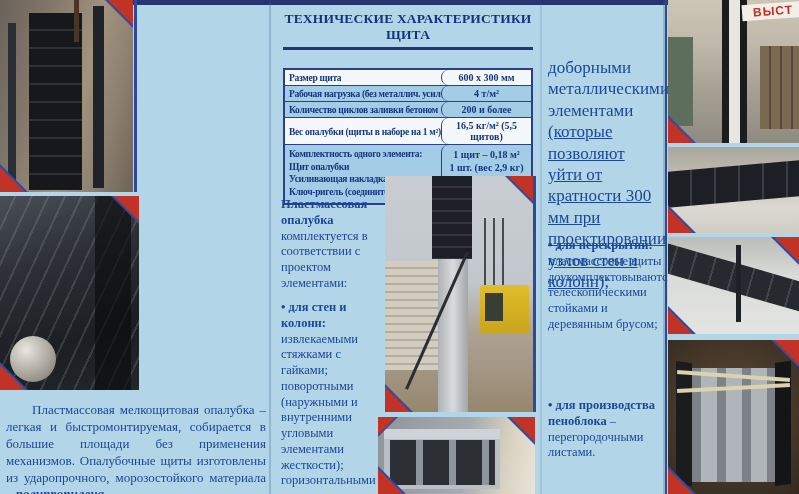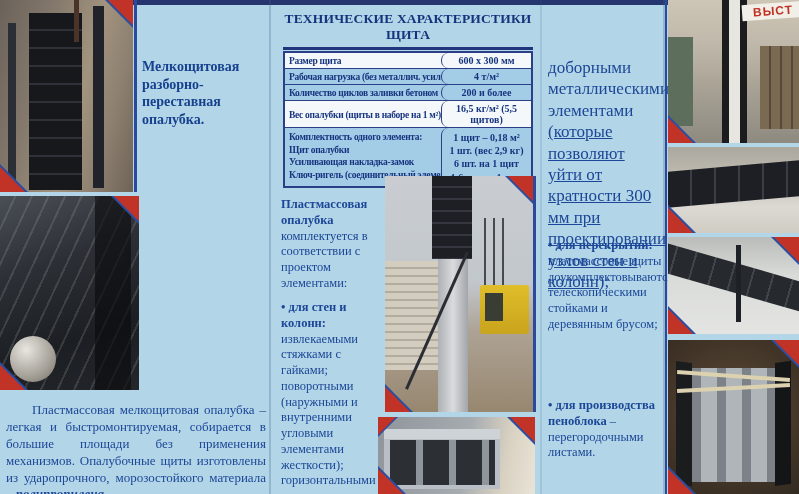--- a/index.html
+++ b/index.html
@@ -102,21 +102,21 @@
   .mid-col1{left:281px;top:197px;width:103px;font-size:12.5px;}
   .mid-col2{left:281px;top:300px;width:103px;font-size:12.5px;}
   .right-b1{left:548px;top:57px;width:114px;font-size:17px;}
   .right-b2{left:548px;top:238px;width:114px;font-size:12.5px;}
   .right-b3{left:548px;top:398px;width:114px;font-size:12.5px;}
   .u{text-decoration:underline;}
 
   
   .specs{left:283px;top:9px;width:250px;}
   .specs-title{font-size:13.5px;font-weight:bold;color:#13337d;text-align:center;
-       letter-spacing:.2px;padding:2px 0 4px;border-bottom:3px solid #20357c;margin-bottom:1px;}
+       letter-spacing:.2px;padding:2px 0 4px;border-bottom:3px solid #20357c;margin-bottom:18px;}
   .tbl{border:2px solid #2b3f86;background:#f4f8fb;}
   .trow{display:flex;border-bottom:1.5px solid #2b3f86;align-items:stretch;}
   .trow:last-child{border-bottom:none;}
   .trow.blue{background:#a3cce7;}
   .tc-l{flex:1;padding:3px 4px 2px;font-size:9.5px;font-weight:bold;color:#17357f;
        letter-spacing:-.3px;white-space:nowrap;overflow:hidden;display:flex;align-items:center;}
   .tc-v{width:85px;border-left:1.5px solid #2b3f86;font-size:10px;font-weight:bold;color:#17357f;
        display:flex;align-items:center;justify-content:center;text-align:center;padding:2px 2px;border-radius:7px;}
   .multi .tc-l{display:block;white-space:normal;}
   .multi .tc-l div{white-space:nowrap;line-height:1.32;}
@@ -158,21 +158,20 @@
     <div class="corner c-tr">
         <div class="tb"></div>
         <div class="tr2"></div>
       </div>
     <div class="corner c-bl">
         <div class="tb"></div>
         <div class="tr2"></div>
       </div>
   </div>
 
-  <div class="txt left-head lh">Мелкощитовая разборно-переставная опалубка.</div>
 
   <div class="txt bottom-par">
     <span>Пластмассовая мелкощитовая опалубка – легкая и быстромонтируемая, собирается в большие площади без применения механизмов. Опалубочные щиты изготовлены из ударопрочного, морозостойкого материала – </span><span class="em-bi">полипропилена.</span>
   </div>
 
   <div class="abs specs">
     <div class="specs-title">ТЕХНИЧЕСКИЕ ХАРАКТЕРИСТИКИ ЩИТА</div>
     <div class="tbl">
       <div class="trow">
         <div class="tc-l">Размер щита</div>

